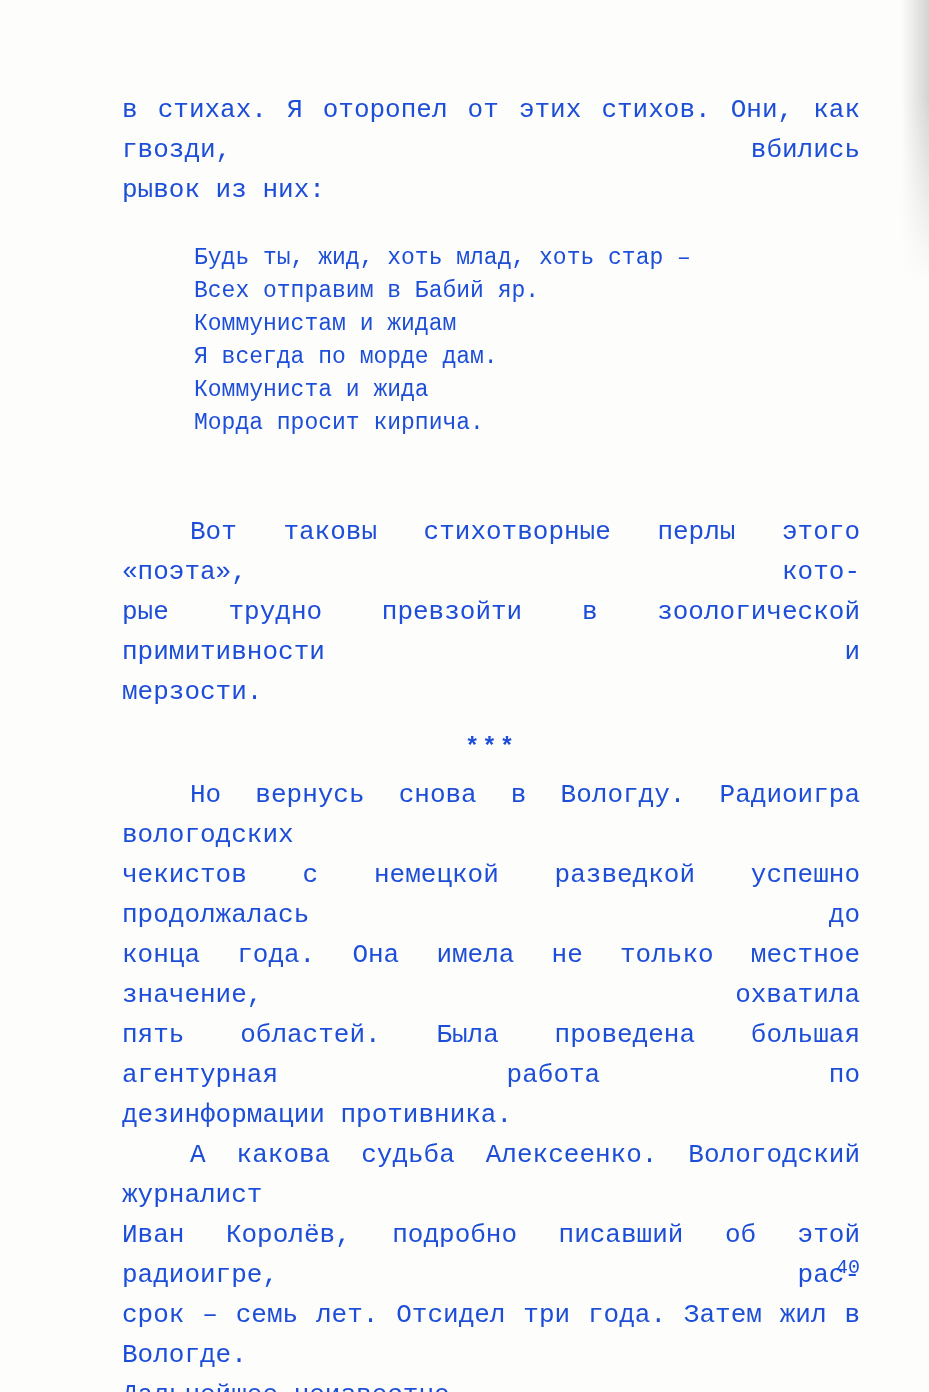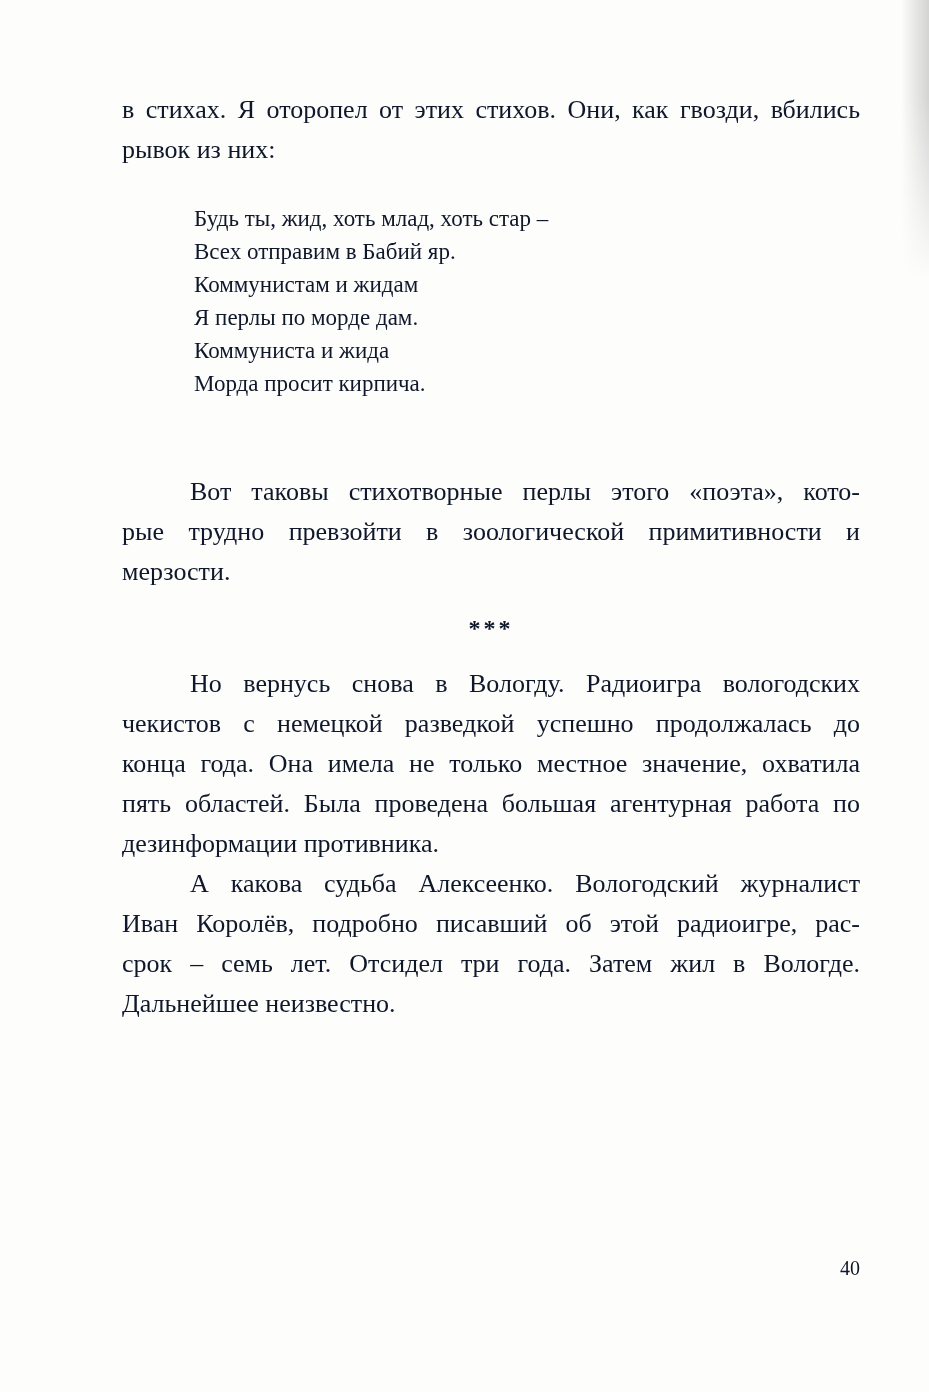--- a/index.html
+++ b/index.html
@@ -6,22 +6,22 @@
     margin: 0;
     padding: 0;
     background: #ffffff;
   }
   .page {
     position: relative;
     width: 929px;
     height: 1392px;
     background: #fdfdfc;
     overflow: hidden;
-    font-family: Liberation Serif, serif;
-    color: #0f172a;
+    font-family: Liberation Mono, monospace;
+    color: #1d4ed8;
   }
   
   .scan-shadow {
     position: absolute;
     top: 0;
     right: 0;
     width: 28px;
     height: 280px;
     background: linear-gradient(to left, rgba(170,170,170,0.5), rgba(170,170,170,0));
     -webkit-mask-image: linear-gradient(to bottom, #000 35%, transparent 100%);
@@ -59,21 +59,21 @@
   }
   .gap-before-para2 { margin-top: 72px; }
   .divider {
     margin-top: 16px;
     line-height: 40px;
     text-align: center;
     font-weight: bold;
     font-size: 24px;
     letter-spacing: 3px;
   }
-  .gap-after-divider { margin-top: 16px; }
+  .gap-after-divider { margin-top: 7px; }
   .pagenum {
     position: absolute;
     top: 1256px;
     left: 122px;
     width: 738px;
     text-align: right;
     font-size: 20px;
     line-height: 24px;
   }
 </style>
@@ -86,21 +86,21 @@
   <div class="content">
     <div class="para">
         <div class="line first">в стихах. Я оторопел от этих стихов. Они, как гвозди, вбились</div>
         <div class="line last">рывок из них:</div>
       </div>
 
     <div class="poem">
         <div class="line first">Будь ты, жид, хоть млад, хоть стар –</div>
         <div class="line">Всех отправим в Бабий яр.</div>
         <div class="line">Коммунистам и жидам</div>
-        <div class="line">Я перлы по морде дам.</div>
+        <div class="line">Я всегда по морде дам.</div>
         <div class="line">Коммуниста и жида</div>
         <div class="line last">Морда просит кирпича.</div>
       </div>
 
     <div class="para indent gap-before-para2">
         <div class="line first">Вот таковы стихотворные перлы этого «поэта», кото-</div>
         <div class="line">рые трудно превзойти в зоологической примитивности и</div>
         <div class="line last">мерзости.</div>
       </div>
 

